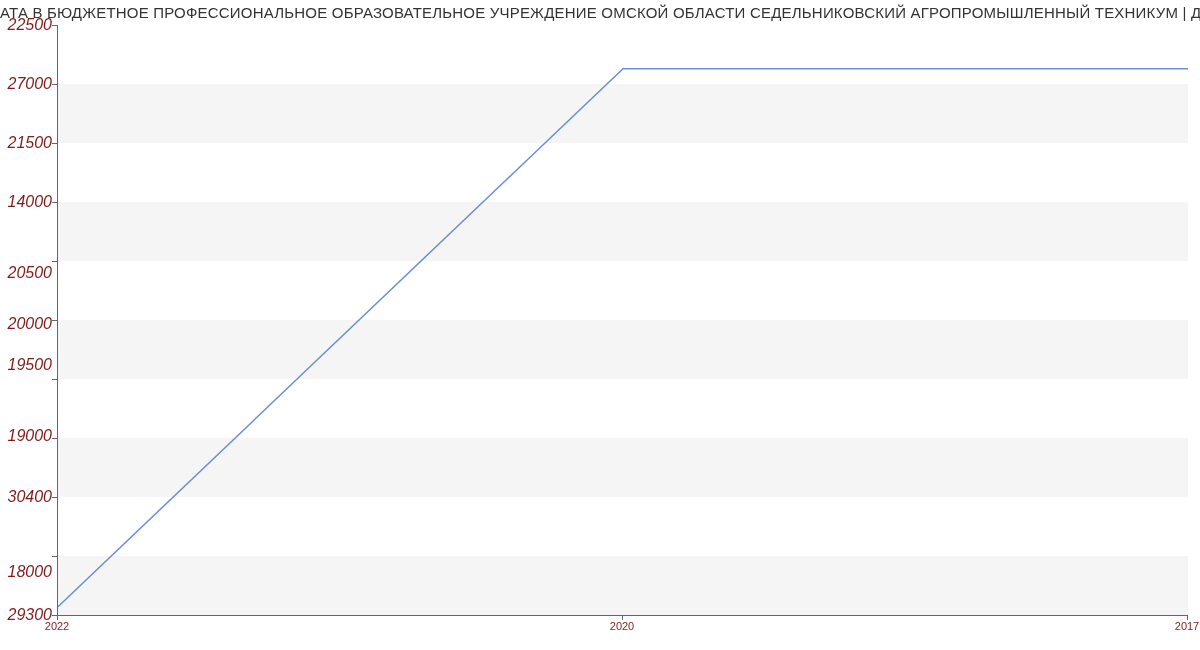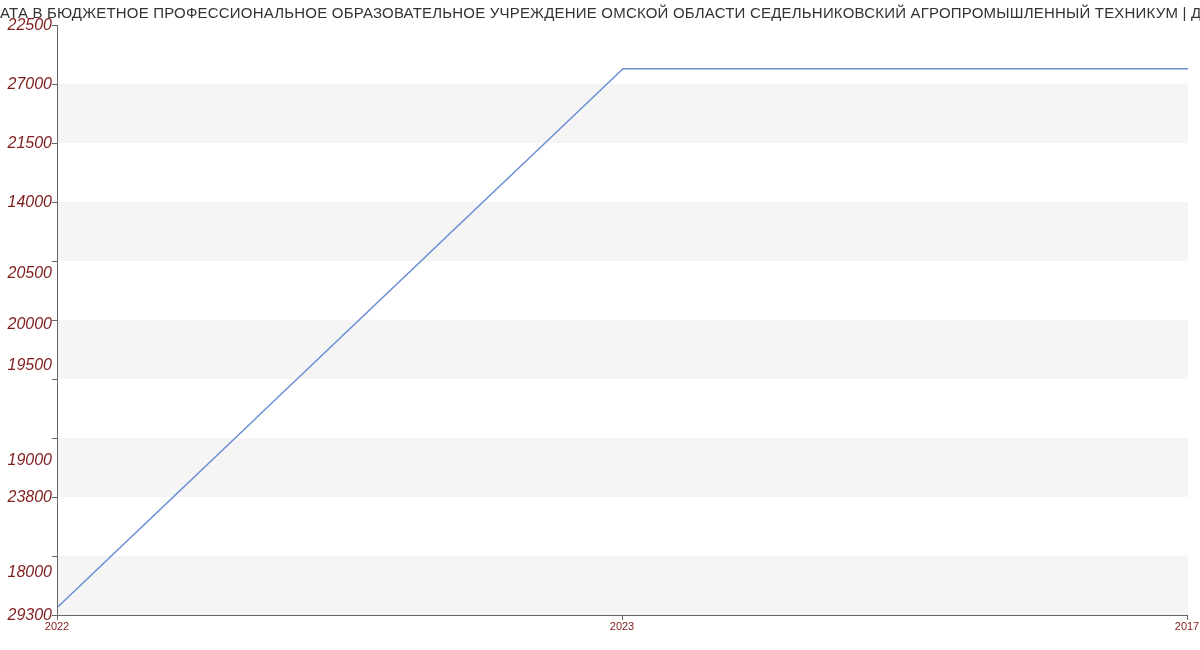--- a/index.html
+++ b/index.html
@@ -101,40 +101,40 @@
     <svg class="line-layer">
       <polyline id="series-line" fill="none" stroke-width="1.5" points="0,581.74 565,43.65999999999997 1130,43.65999999999997" stroke="#6b8fd4"></polyline>
     </svg>
   </div>
 
   <div id="y-axis">
       <div class="y-tick-label" style="top: 615px;">29300</div>
       <div class="tick-mark-y" style="top: 615px;"></div>
       <div class="y-tick-label" style="top: 572px;">18000</div>
       <div class="tick-mark-y" style="top: 556px;"></div>
-      <div class="y-tick-label" style="top: 497px;">23800</div>
+      <div class="y-tick-label" style="top: 497px;">30400</div>
       <div class="tick-mark-y" style="top: 497px;"></div>
-      <div class="y-tick-label" style="top: 460px;">19000</div>
+      <div class="y-tick-label" style="top: 436px;">19000</div>
       <div class="tick-mark-y" style="top: 438px;"></div>
       <div class="y-tick-label" style="top: 365px;">19500</div>
       <div class="tick-mark-y" style="top: 379px;"></div>
       <div class="y-tick-label" style="top: 324px;">20000</div>
       <div class="tick-mark-y" style="top: 320px;"></div>
       <div class="y-tick-label" style="top: 273px;">20500</div>
       <div class="tick-mark-y" style="top: 261px;"></div>
       <div class="y-tick-label" style="top: 202px;">14000</div>
       <div class="tick-mark-y" style="top: 202px;"></div>
       <div class="y-tick-label" style="top: 143px;">21500</div>
       <div class="tick-mark-y" style="top: 143px;"></div>
       <div class="y-tick-label" style="top: 84px;">27000</div>
       <div class="tick-mark-y" style="top: 84px;"></div>
       <div class="y-tick-label" style="top: 25px;">22500</div>
       <div class="tick-mark-y" style="top: 25px;"></div>
     </div>
   <div id="x-axis">
       <div class="x-tick-label" style="left: 57px;">2022</div>
       <div class="tick-mark-x" style="left: 57px;"></div>
-      <div class="x-tick-label" style="left: 622px;">2023</div>
+      <div class="x-tick-label" style="left: 622px;">2020</div>
       <div class="tick-mark-x" style="left: 622px;"></div>
       <div class="x-tick-label" style="left: 1187px;">2017</div>
       <div class="tick-mark-x" style="left: 1187px;"></div>
     </div>
 </div>
 
 </body></html>

